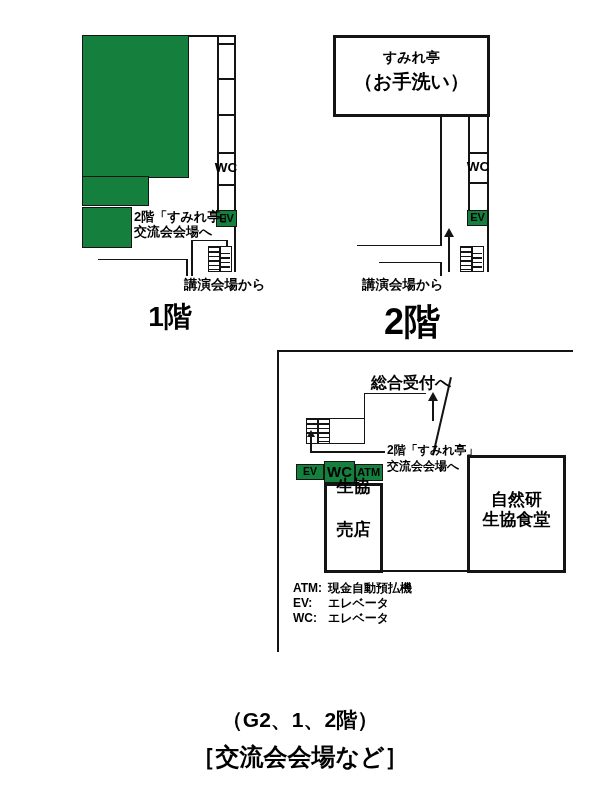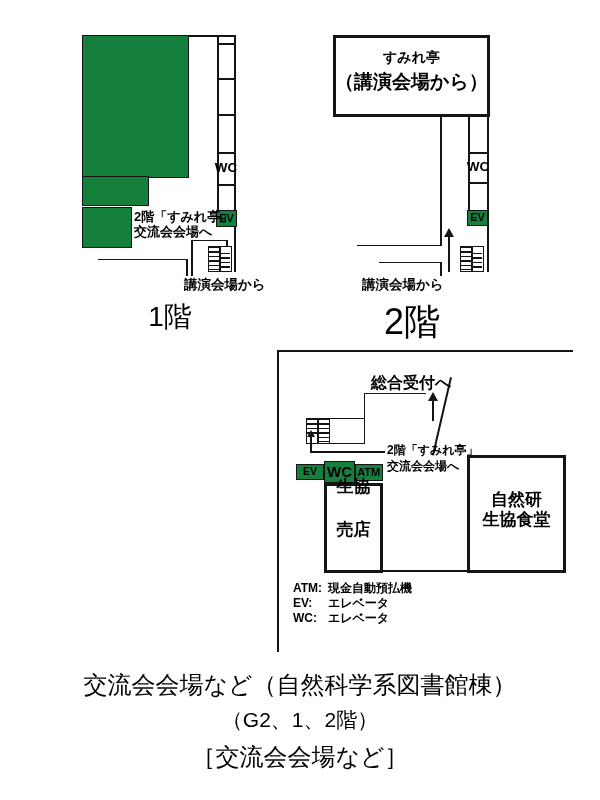--- a/index.html
+++ b/index.html
@@ -4,21 +4,21 @@
 <style>
   html,body{margin:0;padding:0;background:#fff}
   #canvas{position:relative;width:600px;height:800px;background:#fff;overflow:hidden;
           font-family:"Liberation Sans",sans-serif;color:#000}
   .h{position:absolute;background:#141414;height:1.6px}
   .v{position:absolute;background:#141414;width:1.6px}
   .box{position:absolute;border:1.6px solid #141414;background:#15803d;box-sizing:border-box}
   .bbox{position:absolute;border:3.2px solid #141414;background:#fff;box-sizing:border-box}
   .t{position:absolute;font-weight:bold;white-space:nowrap;line-height:1.15;color:#000}
   .tc{text-align:center}
-  .plain{font-weight:normal}
+  .plain{font-weight:bold}
   .stairs{position:absolute;border:1.5px solid #141414;background:#fff;box-sizing:border-box;overflow:hidden}
   .srun{position:absolute;background-image:repeating-linear-gradient(to bottom,#141414 0 1.4px,transparent 1.4px 4.4px)}
   .sv{position:absolute;top:0;bottom:0;width:1.4px;background:#141414}
   .td{position:absolute;width:0;height:0;border-left:4.5px solid transparent;border-right:4.5px solid transparent;border-top:7.5px solid #141414}
   .tu{position:absolute;width:0;height:0;border-left:5px solid transparent;border-right:5px solid transparent;border-bottom:9px solid #141414}
   .tu.small{border-left-width:4px;border-right-width:4px;border-bottom-width:7px}
   .diag{position:absolute;background:#141414;width:1.6px;transform-origin:top left}
 </style>
 </head>
 <body>
@@ -49,21 +49,21 @@
   <div class="stairs" style="left:208px;top:246px;width:24px;height:26px">
     <div class="srun" style="left:0;top:0;width:10px;height:100%"></div>
     <div class="sv" style="left:10.4px"></div>
     <div class="srun" style="left:12px;top:6px;width:9px;height:18px"></div>
   </div>
   <div class="t" style="left:184px;top:277px;font-size:13.5px">講演会場から</div>
   <div class="t tc plain" style="left:139px;top:301px;width:62px;font-size:28px">1階</div>
 
   <div class="bbox" style="left:333px;top:35px;width:157px;height:82px"></div>
   <div class="t tc" style="left:333px;top:49px;width:157px;font-size:14px">すみれ亭</div>
-  <div class="t tc" style="left:333px;top:71px;width:157px;font-size:19px">（講演会場から）</div>
+  <div class="t tc" style="left:333px;top:71px;width:157px;font-size:19px">（お手洗い）</div>
   <div class="v" style="left:440px;top:116px;height:129px"></div>
   <div class="v" style="left:468px;top:116px;height:96px"></div>
   <div class="v" style="left:487.4px;top:116px;height:156px"></div>
   <div class="h" style="left:468px;top:152px;width:19.5px"></div>
   <div class="h" style="left:468px;top:182px;width:19.5px"></div>
   <div class="t tc" style="left:463px;top:159px;width:30px;font-size:13.5px">WC</div>
   <div class="box t tc" style="left:467px;top:210px;width:21px;height:16px;font-size:11px;line-height:13px">EV</div>
   <div class="h" style="left:357px;top:244.5px;width:84.5px"></div>
   <div class="h" style="left:379px;top:261.5px;width:62.5px"></div>
   <div class="v" style="left:440px;top:261.5px;height:14px"></div>
@@ -110,17 +110,16 @@
   <div>
     <div class="t" style="left:293px;top:582px;font-size:12px">ATM:</div>
     <div class="t" style="left:328px;top:582px;font-size:12px">現金自動預払機</div>
     <div class="t" style="left:293px;top:597px;font-size:12px">EV:</div>
     <div class="t" style="left:328px;top:597px;font-size:12px">エレベータ</div>
     <div class="t" style="left:293px;top:612px;font-size:12px">WC:</div>
     <div class="t" style="left:328px;top:612px;font-size:12px">エレベータ</div>
   </div>
 
 
-  <div class="t tc plain" style="left:0;top:671px;width:600px;font-size:24px">交流会会場など（自然科学系図書館棟）</div>
   <div class="t tc plain" style="left:0;top:708px;width:600px;font-size:21px">（G2、1、2階）</div>
   <div class="t tc plain" style="left:0;top:743px;width:600px;font-size:24px">［交流会会場など］</div>
 
 </div>
 
 </body></html>

